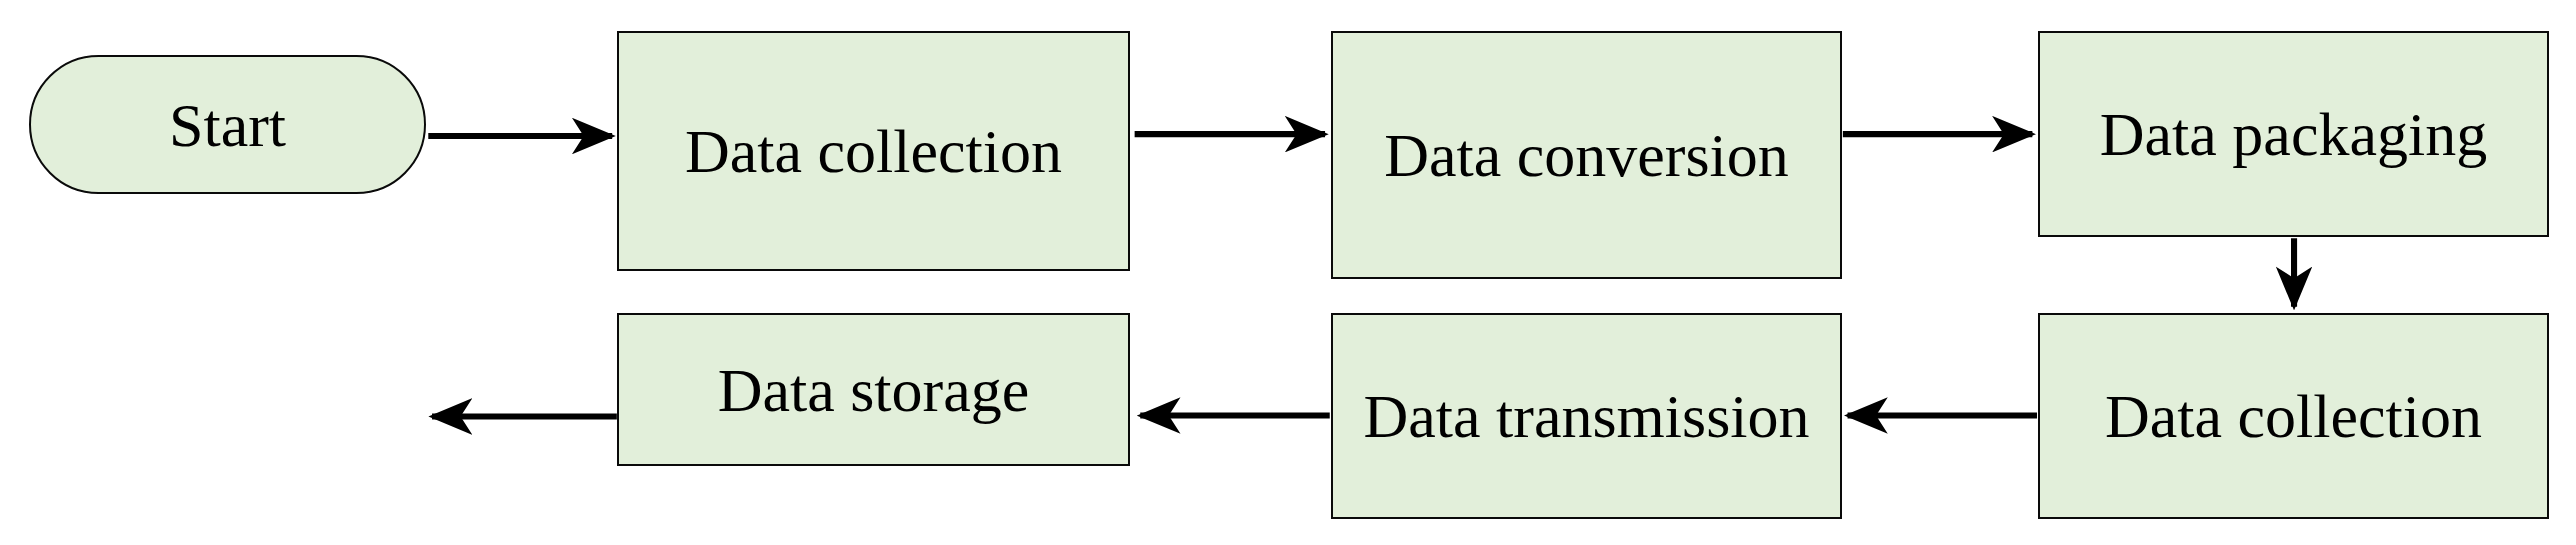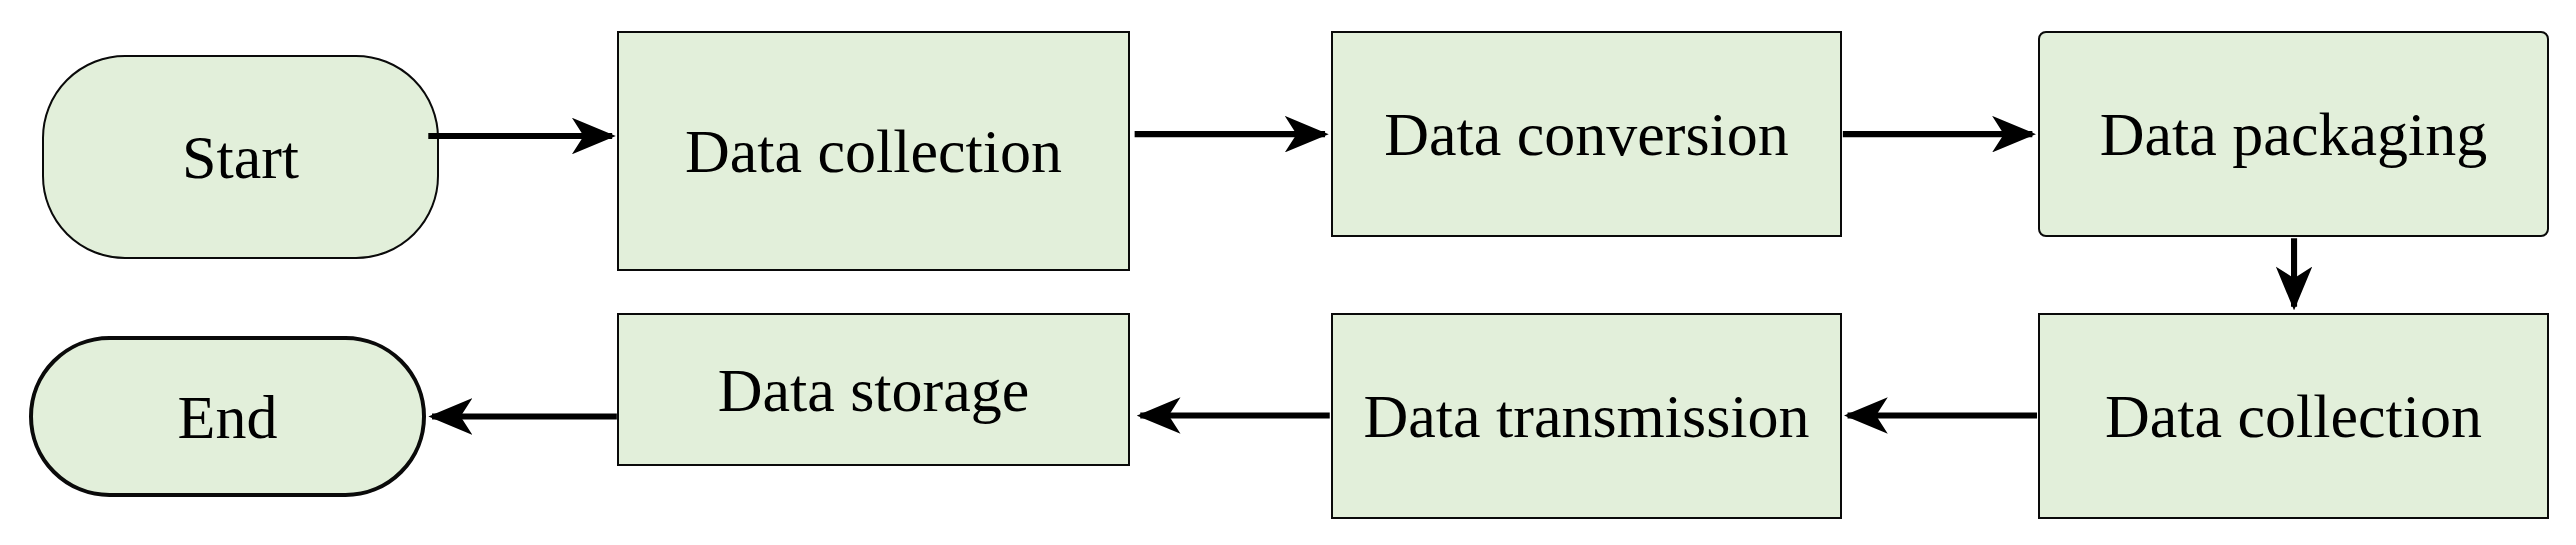--- a/index.html
+++ b/index.html
@@ -25,24 +25,24 @@
     justify-content: center;
     font-size: 62px;
     color: #000000;
     white-space: nowrap;
     line-height: 1;
   }
   .terminator {
     border-radius: 83px;
   }
   
-  .n-start        { left: 42px;   top: 55px;  width: 397px; height: 204px; border-width: 2.3px; }
+  .n-start        { left: 29px;   top: 55px;  width: 397px; height: 139px; border-width: 2.3px; }
   .n-collection   { left: 617px;  top: 31px;  width: 513px; height: 240px; }
-  .n-conversion   { left: 1331px; top: 31px;  width: 511px; height: 206px; }
-  .n-packaging    { left: 2038px; top: 31px;  width: 511px; height: 206px; border-radius: 8px; }
+  .n-conversion   { left: 1331px; top: 31px;  width: 511px; height: 248px; }
+  .n-packaging    { left: 2038px; top: 31px;  width: 511px; height: 206px; }
   
   .n-end          { left: 29px;   top: 336px; width: 397px; height: 161px; border-width: 4.2px; }
   .n-storage      { left: 617px;  top: 313px; width: 513px; height: 153px; }
   .n-transmission { left: 1331px; top: 313px; width: 511px; height: 206px; }
   .n-encryption   { left: 2038px; top: 313px; width: 511px; height: 206px; }
 
   .arrow-layer {
     position: absolute;
     left: 0; top: 0;
     width: 2576px;
@@ -76,23 +76,20 @@
   </div>
 
   <div class="node n-transmission">
     <span>Data transmission</span>
   </div>
 
   <div class="node n-storage">
     <span>Data storage</span>
   </div>
 
-  <div class="node terminator n-end">
-    <span>End</span>
-  </div>
 
   <svg class="arrow-layer" width="2576" height="545" viewBox="0 0 2745 581" xmlns="http://www.w3.org/2000/svg">
     <defs>
       <marker id="ah" viewBox="0 0 12 10" refX="11" refY="5" markerWidth="7.2" markerHeight="6" orient="auto" markerUnits="strokeWidth">
         <path d="M0,0 L12,5 L0,10 L3.2,5 Z" fill="#000000"></path>
       </marker>
     </defs>
     <g stroke="#000000" stroke-width="6.5" fill="none">
       <path d="M456,145 L652,145" marker-end="url(#ah)"></path>
       <path d="M1209,143 L1412,143" marker-end="url(#ah)"></path>

